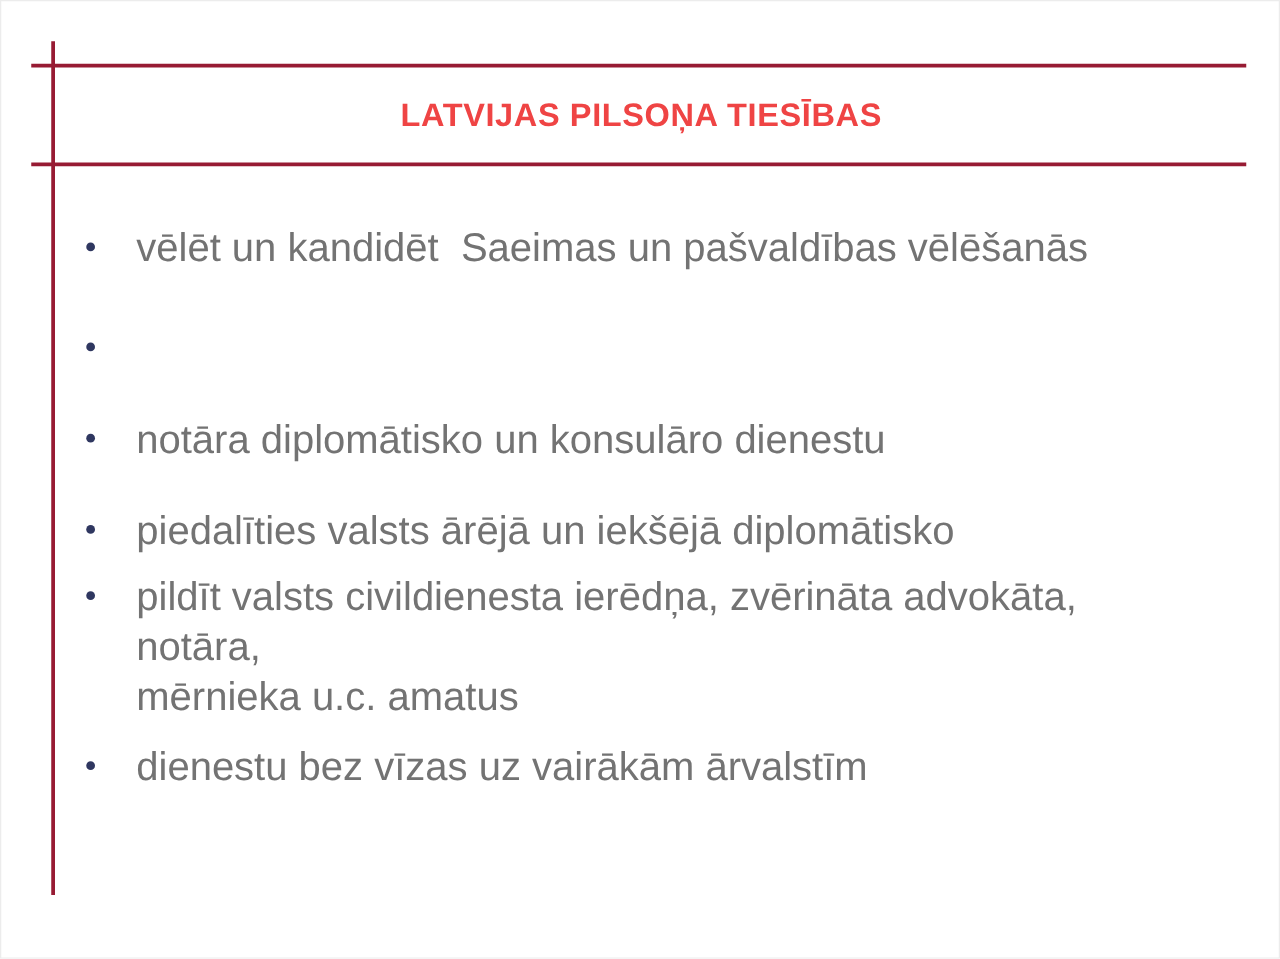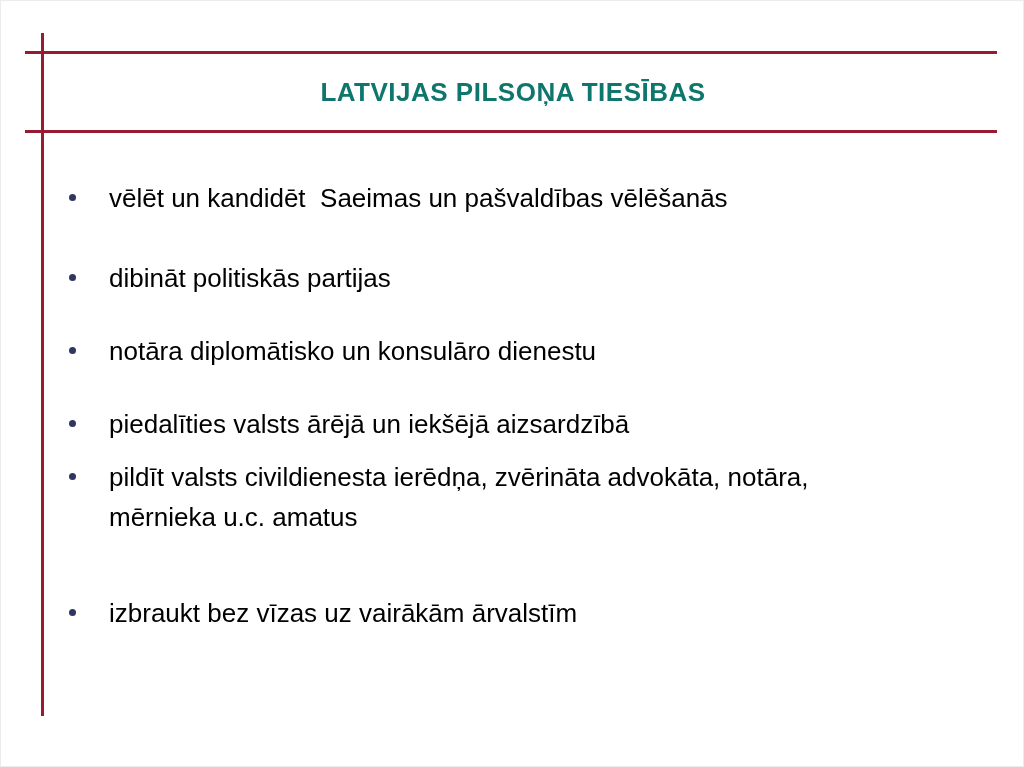--- a/index.html
+++ b/index.html
@@ -38,77 +38,76 @@
     position: absolute;
     top: 53px;
     left: 0;
     width: 1024px;
     height: 76px;
     line-height: 76px;
     margin: 0;
     text-align: center;
     font-size: 26px;
     font-weight: 700;
-    color: #0f766e;
+    color: #ef4444;
     letter-spacing: 0.5px;
   }
   .item {
     position: absolute;
     left: 68px;
     padding-left: 40px;
     box-sizing: content-box;
   }
   .dot {
     position: absolute;
     left: 0;
     top: 16px;
     width: 7px;
     height: 7px;
     border-radius: 50%;
     background: #2f3760;
   }
   .text {
     display: inline-block;
     max-width: 830px;
-    font-size: 26px;
+    font-size: 32px;
     line-height: 40px;
-    color: #000000;
+    color: #737373;
     white-space: pre-wrap;
   }
 </style>
 </head>
 <body>
 
 <div class="slide">
   <div class="vline"></div>
   <div class="hline hline-top"></div>
   <div class="hline hline-bottom"></div>
 
   <h1 class="title">LATVIJAS PILSOŅA TIESĪBAS</h1>
 
   <div>
     <div class="item" style="top:177px">
       <span class="dot"></span>
       <span class="text">vēlēt un kandidēt  Saeimas un pašvaldības vēlēšanās</span>
     </div>
     <div class="item" style="top:257px">
       <span class="dot"></span>
-      <span class="text">dibināt politiskās partijas</span>
     </div>
     <div class="item" style="top:330px">
       <span class="dot"></span>
       <span class="text">notāra diplomātisko un konsulāro dienestu</span>
     </div>
     <div class="item" style="top:403px">
       <span class="dot"></span>
-      <span class="text">piedalīties valsts ārējā un iekšējā aizsardzībā</span>
+      <span class="text">piedalīties valsts ārējā un iekšējā diplomātisko</span>
     </div>
     <div class="item" style="top:456px">
       <span class="dot"></span>
       <span class="text">pildīt valsts civildienesta ierēdņa, zvērināta advokāta, notāra,
 mērnieka u.c. amatus</span>
     </div>
     <div class="item" style="top:592px">
       <span class="dot"></span>
-      <span class="text">izbraukt bez vīzas uz vairākām ārvalstīm</span>
+      <span class="text">dienestu bez vīzas uz vairākām ārvalstīm</span>
     </div>
   </div>
 </div>
 
 </body></html>

